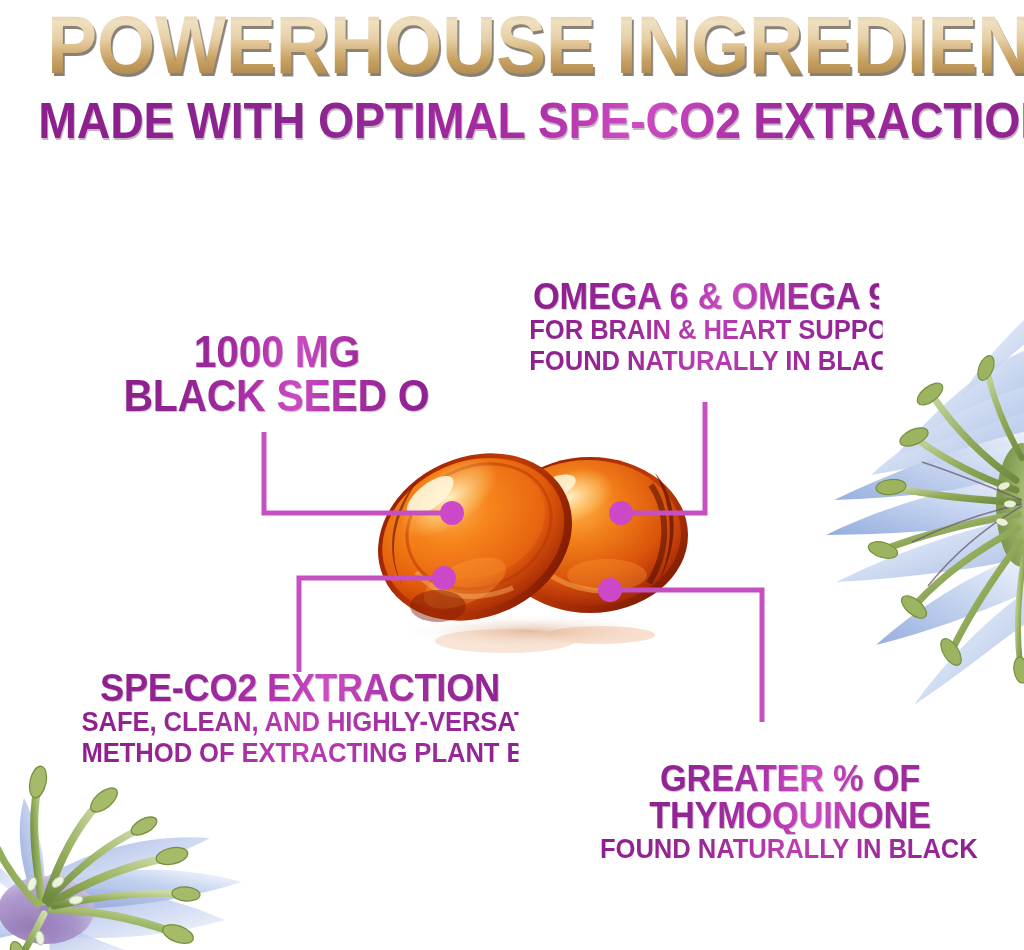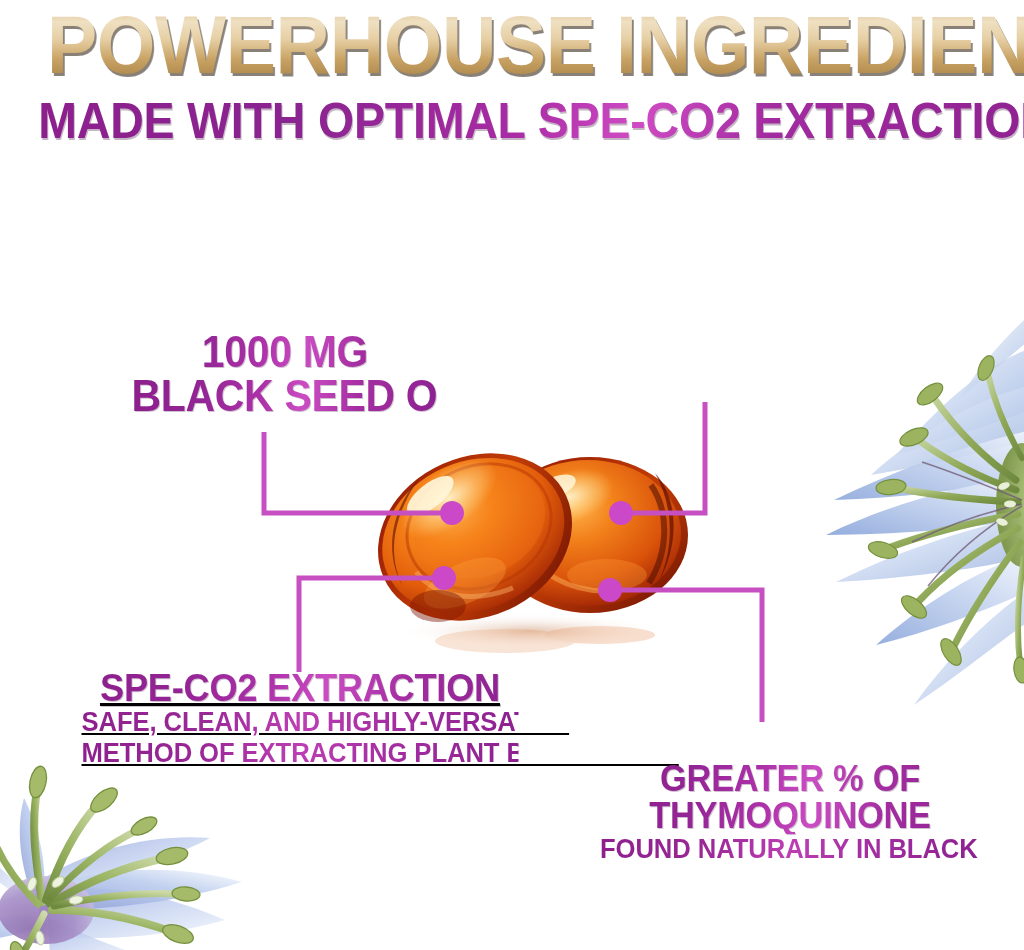--- a/index.html
+++ b/index.html
@@ -109,29 +109,29 @@
         #a42ea1 70%, #8c2090 100%);
     -webkit-background-clip: text;
     background-clip: text;
     color: transparent;
     -webkit-text-fill-color: transparent;
     white-space: nowrap;
   }
   .ta-center { text-align: center; transform-origin: 50% 50%; }
 
   
-  #co-mg      { left: 120px; top: 330px; width: 330px; }
+  #co-mg      { left: 112px; top: 330px; width: 330px; }
   #co-mg .co-title { font-size: 44px; }
   #co-mg .l1  { text-align: center; }
   #co-mg .l2  { text-align: center; }
 
   #co-omega   { left: 520px; top: 278px; width: 372px; text-align: center; }
   #co-omega .co-title { font-size: 37px; }
 
-  #co-spe     { left: 70px;  top: 668px; width: 460px; text-align: center; text-decoration: underline; }
+  #co-spe     { left: 70px;  top: 668px; width: 460px; text-align: center; }
   #co-spe .co-title { font-size: 39px; }
 
   #co-thymo   { left: 590px; top: 760px; width: 400px; text-align: center; }
   #co-thymo .co-title { font-size: 37px; }
 
   
   #leaders {
     position: absolute;
     left: 0; top: 0;
     width: 1024px; height: 950px;
@@ -380,20 +380,25 @@
 
     <path class="lead" d="M610 590 L762 590 L762 722"></path>
     <circle class="dot" cx="610" cy="590" r="12"></circle>
   </svg>
 
   <div class="callout" id="co-mg">
     <div class="co-title l1 ta-center">1000 MG</div>
     <div class="co-title l2 ta-center">BLACK SEED OIL</div>
   </div>
 
+  <div class="callout" id="co-omega">
+    <div class="co-title ta-center">OMEGA 6 &amp; OMEGA 9</div>
+    <div class="co-sub ta-center">FOR BRAIN &amp;  HEART SUPPORT</div>
+    <div class="co-sub ta-center">FOUND NATURALLY IN BLACK SEED</div>
+  </div>
 
   <div class="callout" id="co-spe">
     <div class="co-title ta-center">SPE-CO2 EXTRACTION</div>
     <div class="co-sub ta-center">SAFE, CLEAN, AND HIGHLY-VERSATILE</div>
     <div class="co-sub ta-center">METHOD OF EXTRACTING  PLANT BOTANICALS.</div>
   </div>
 
   <div class="callout" id="co-thymo">
     <div class="co-title ta-center">GREATER % OF</div>
     <div class="co-title ta-center">THYMOQUINONE</div>

